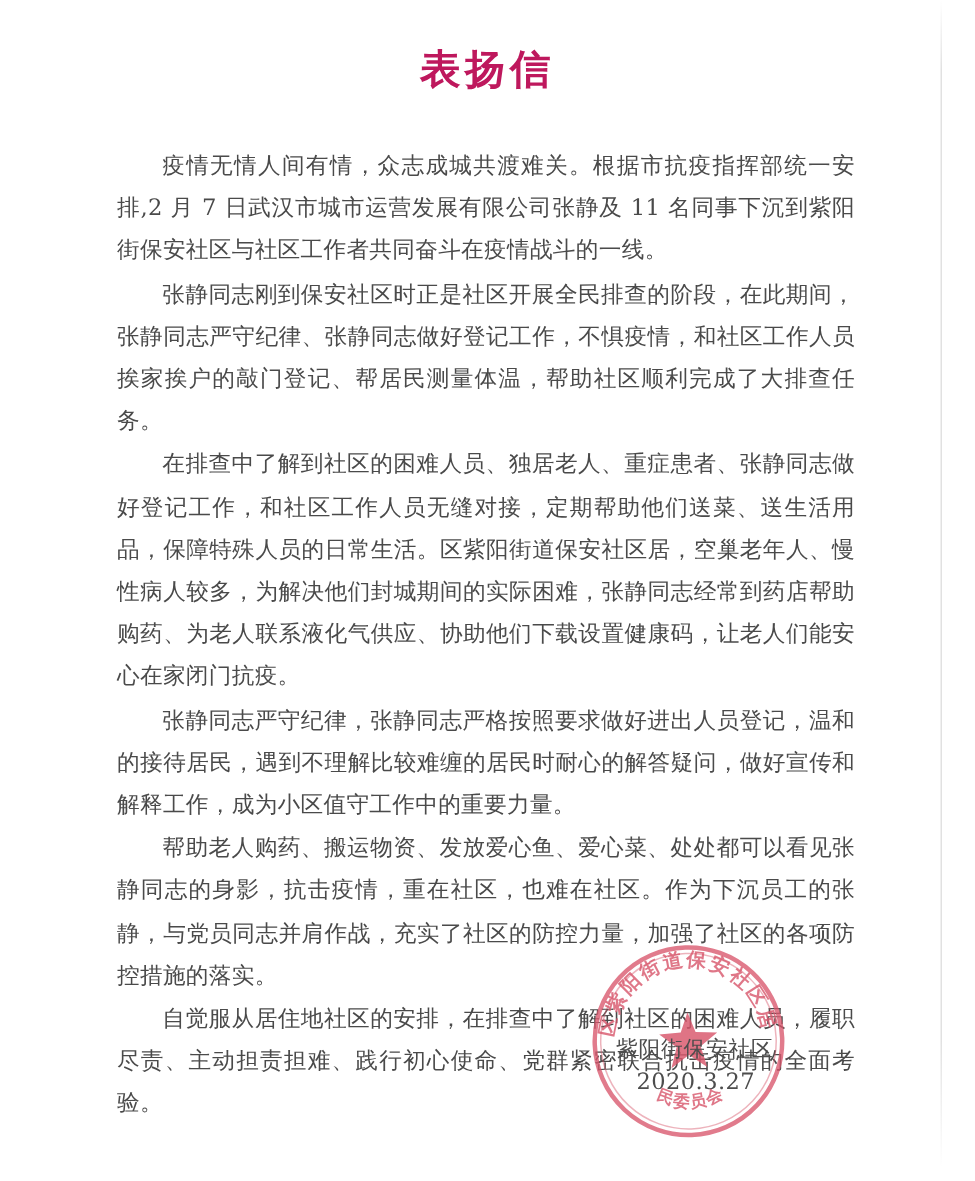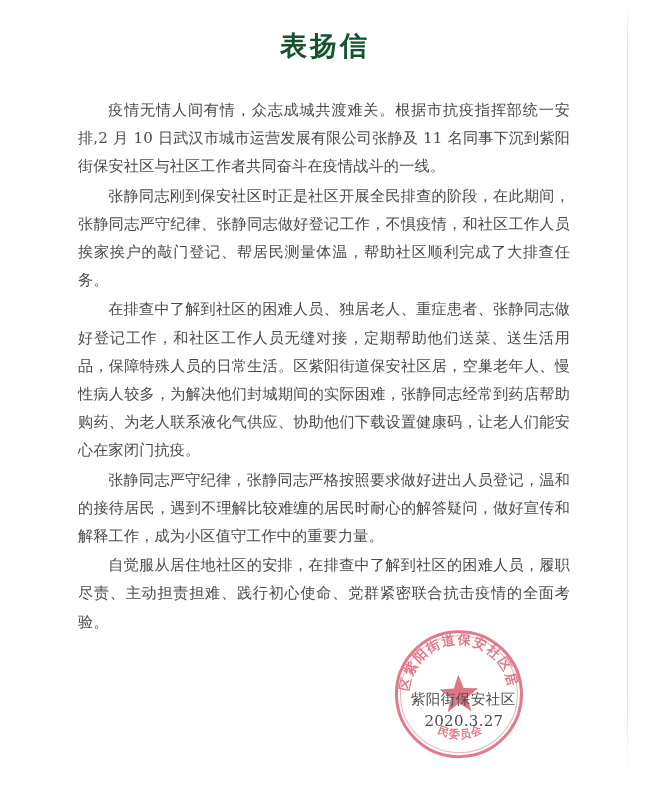--- a/index.html
+++ b/index.html
@@ -43,21 +43,21 @@
   .doc-title {
     position: absolute;
     left: 0;
     top: 28px;
     width: 650px;
     text-align: center;
     font-family: "DejaVu Serif", serif;
     font-size: 27px;
     font-weight: bold;
     letter-spacing: 3px;
-    color: #14532d;
+    color: #be185d;
   }
 
   .body-text {
     position: absolute;
     left: 78px;
     top: 96px;
     width: 492px;
   }
   .para {
     margin: 0 0 1px 0;
@@ -159,24 +159,25 @@
   }
 </style>
 </head>
 <body>
 
 <div class="page">
 
   <div class="doc-title">表扬信</div>
 
   <div class="body-text">
-    <p class="para">疫情无情人间有情，众志成城共渡难关。根据市抗疫指挥部统一安排,2 月 10 日武汉市城市运营发展有限公司张静及 11 名同事下沉到紫阳街保安社区与社区工作者共同奋斗在疫情战斗的一线。</p>
+    <p class="para">疫情无情人间有情，众志成城共渡难关。根据市抗疫指挥部统一安排,2 月 7 日武汉市城市运营发展有限公司张静及 11 名同事下沉到紫阳街保安社区与社区工作者共同奋斗在疫情战斗的一线。</p>
     <p class="para">张静同志刚到保安社区时正是社区开展全民排查的阶段，在此期间，张静同志严守纪律、张静同志做好登记工作，不惧疫情，和社区工作人员挨家挨户的敲门登记、帮居民测量体温，帮助社区顺利完成了大排查任务。</p>
     <p class="para">在排查中了解到社区的困难人员、独居老人、重症患者、张静同志做好登记工作，和社区工作人员无缝对接，定期帮助他们送菜、送生活用品，保障特殊人员的日常生活。区紫阳街道保安社区居，空巢老年人、慢性病人较多，为解决他们封城期间的实际困难，张静同志经常到药店帮助购药、为老人联系液化气供应、协助他们下载设置健康码，让老人们能安心在家闭门抗疫。</p>
     <p class="para">张静同志严守纪律，张静同志严格按照要求做好进出人员登记，温和的接待居民，遇到不理解比较难缠的居民时耐心的解答疑问，做好宣传和解释工作，成为小区值守工作中的重要力量。</p>
+    <p class="para">帮助老人购药、搬运物资、发放爱心鱼、爱心菜、处处都可以看见张静同志的身影，抗击疫情，重在社区，也难在社区。作为下沉员工的张静，与党员同志并肩作战，充实了社区的防控力量，加强了社区的各项防控措施的落实。</p>
     <p class="para">自觉服从居住地社区的安排，在排查中了解到社区的困难人员，履职尽责、主动担责担难、践行初心使命、党群紧密联合抗击疫情的全面考验。</p>
   </div>
 
   <div class="seal">
     <div class="seal-ring"></div>
     <div class="seal-ring-inner"></div>
 
     <svg class="seal-arc" viewBox="0 0 128 128">
       <defs>
         <path id="arcTop" d="M 14,64 A 50,50 0 0 1 114,64" fill="none"></path>

